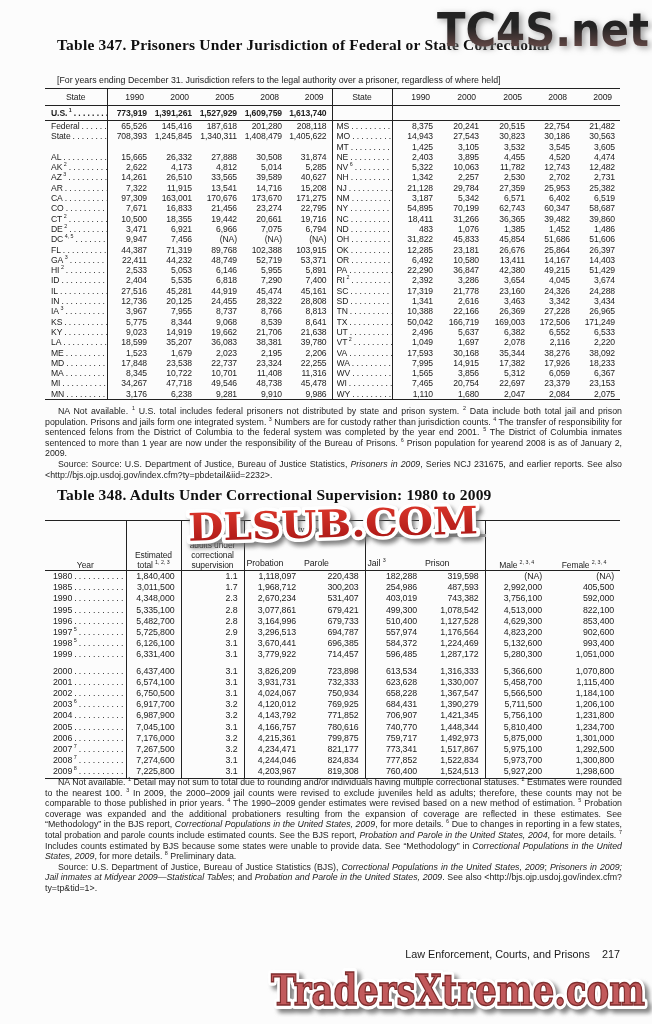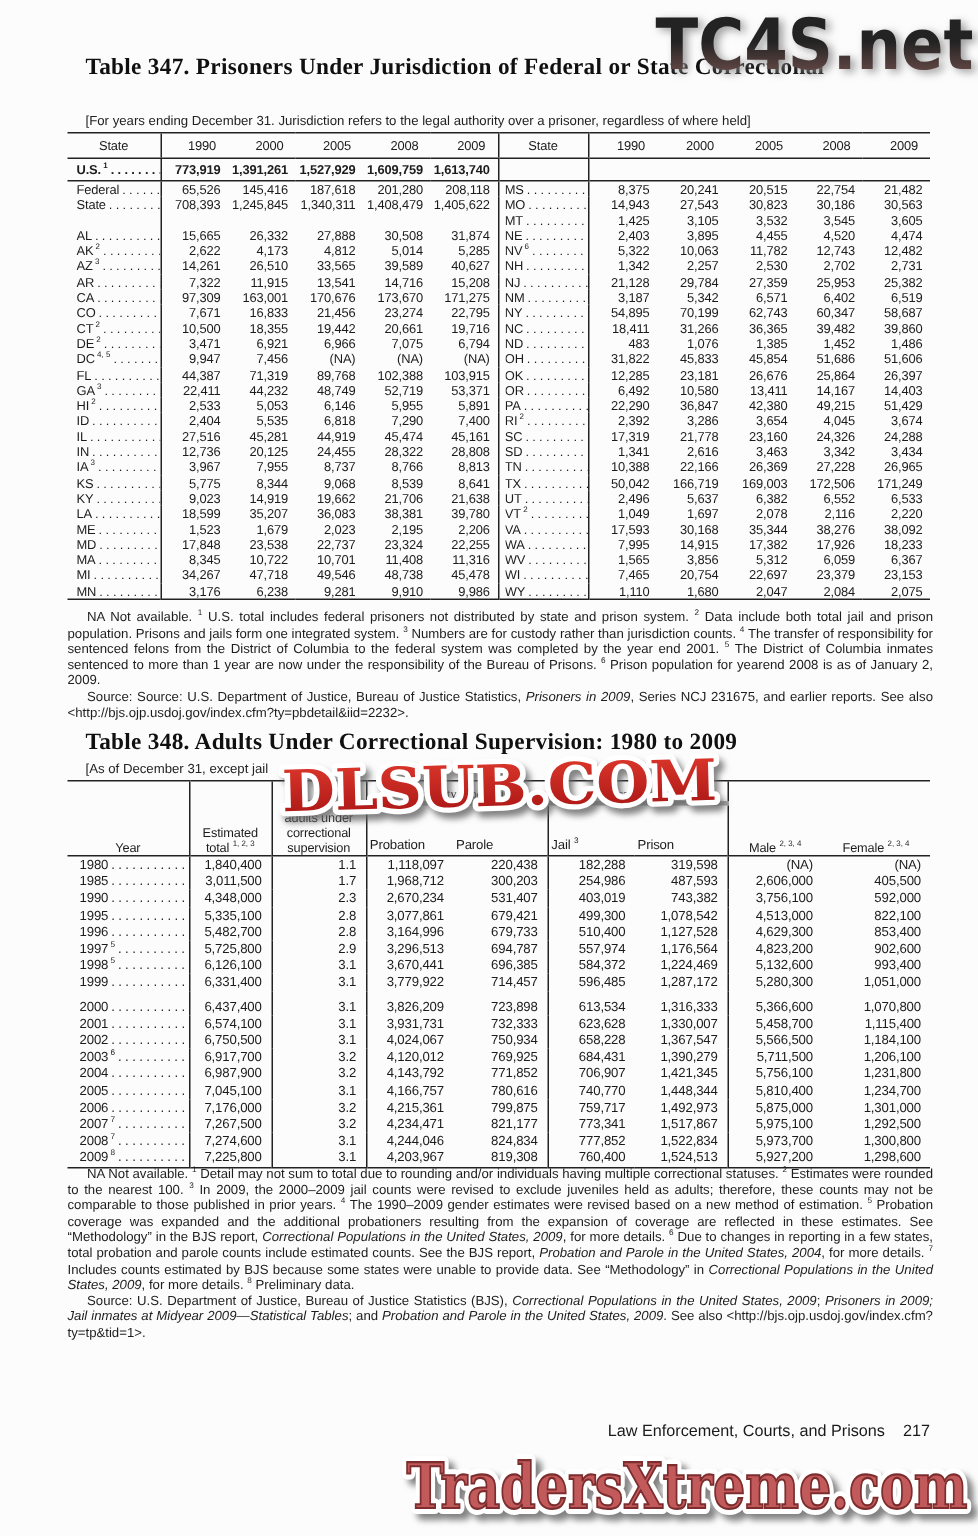--- a/index.html
+++ b/index.html
@@ -764,21 +764,20 @@
         </tr>
       </tbody>
   </table>
 
   <div class="notes" id="notes347">
       <p>NA Not available.  <sup>1</sup> U.S. total includes federal prisoners not distributed by state and prison system. <sup>2</sup> Data include both total jail and prison population. Prisons and jails form one integrated system. <sup>3</sup> Numbers are for custody rather than jurisdiction counts. <sup>4</sup> The transfer of responsibility for sentenced felons from the District of Columbia  to the federal system was completed by the year end 2001. <sup>5</sup> The District of Columbia inmates sentenced to more than 1 year are now under the responsibility of the Bureau of Prisons. <sup>6</sup> Prison population for yearend 2008 is as of January 2, 2009.</p>
       <p>Source:  Source: U.S. Department of Justice, Bureau of Justice Statistics, <i>Prisoners in 2009</i>, Series NCJ 231675, and earlier reports. See also &lt;http://bjs.ojp.usdoj.gov/index.cfm?ty=pbdetail&amp;iid=2232&gt;.</p>
     </div>
 
   <div class="tbl-title" id="title348">Table 348. Adults Under Correctional Supervision: 1980 to 2009</div>
-  <div class="bracket" id="bracket348">[As of December 31, except jail</div>
 
   <table id="t348">
     <colgroup>
       <col style="width:81px">
         <col style="width:55px">
         <col style="width:63px">
         <col style="width:58px">
         <col style="width:63px">
       <col style="width:58px">
         <col style="width:62px">
@@ -825,21 +824,21 @@
               <span class="lbl">1985</span>
               <span class="dots"> .  .  .  .  .  .  .  .  .  .  .  .  .  .</span>
             </div>
           </td>
           <td class="vl">3,011,500</td>
           <td class="vl">1.7</td>
           <td class="vl">1,968,712</td>
           <td>300,203</td>
           <td class="vl">254,986</td>
           <td>487,593</td>
-          <td class="vl">2,606,000</td>
+          <td class="vl">2,992,000</td>
           <td>405,500</td>
         </tr>
         <tr>
           <td class="lb">
             <div class="lblwrap">
               <span class="lbl">1990</span>
               <span class="dots"> .  .  .  .  .  .  .  .  .  .  .  .  .  .</span>
             </div>
           </td>
           <td class="vl">4,348,000</td>

